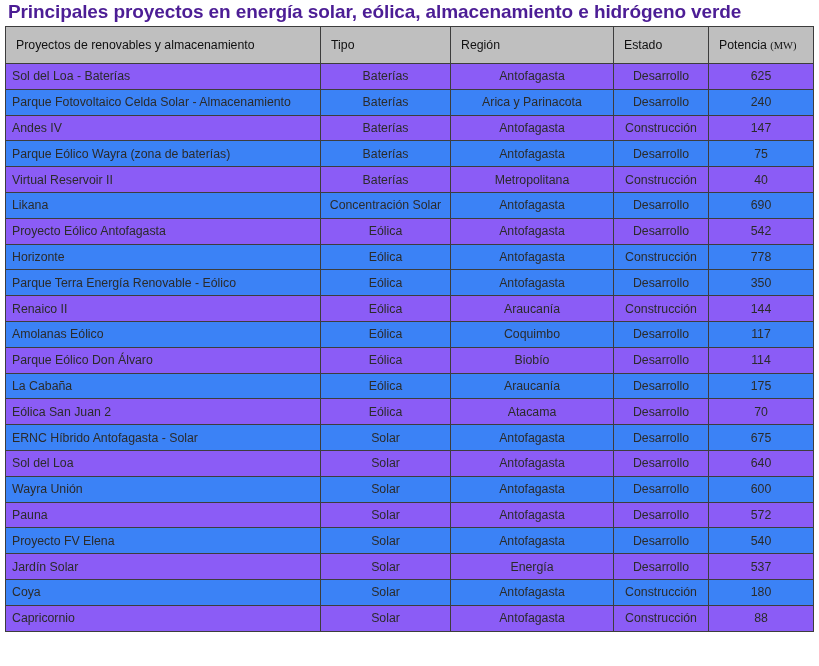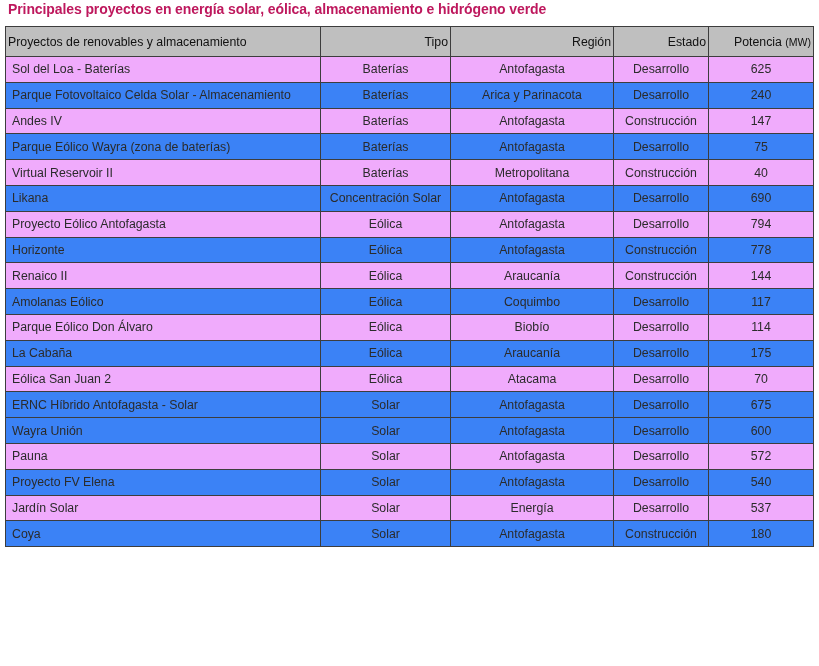--- a/index.html
+++ b/index.html
@@ -17,23 +17,23 @@
   .page {
     position: relative;
     width: 819px;
     height: 666px;
     box-sizing: border-box;
   }
   .doc-title {
     position: absolute;
     left: 8px;
     top: 1px;
-    font-size: 14px;
+    font-size: 19px;
     font-weight: bold;
-    color: #be185d;
+    color: #4c1d95;
     letter-spacing: -0.1px;
     white-space: nowrap;
   }
   .table-wrap {
     position: absolute;
     left: 5px;
     top: 26px;
     width: 808px;
   }
   table.data-table {
@@ -44,50 +44,50 @@
   }
   table.data-table col.c-name   { width: 315px; }
   table.data-table col.c-type   { width: 130px; }
   table.data-table col.c-region { width: 163px; }
   table.data-table col.c-state  { width: 95px; }
   table.data-table col.c-power  { width: 105px; }
 
   table.data-table th {
     background: #bfbfbf;
     border: 1px solid #3d3d3d;
-    height: 30px;
+    height: 37px;
     font-size: 12.3px;
     font-weight: normal;
     color: #111111;
-    padding: 0 2px;
+    padding: 0 10px;
     box-sizing: border-box;
     white-space: nowrap;
     overflow: hidden;
   }
   th.th-name { text-align: left; }
-  th.th-type, th.th-region, th.th-state, th.th-power { text-align: right; }
-  th .unit { font-size: 10.5px; }
+  th.th-type, th.th-region, th.th-state, th.th-power { text-align: left; }
+  th .unit { font-size: 10.5px; font-family: Liberation Serif, serif; }
 
   table.data-table td {
     border: 1px solid #3d3d3d;
     height: 25.8px;
     font-size: 12.3px;
     color: #2b2b2b;
     padding: 0 6px;
     box-sizing: border-box;
     white-space: nowrap;
     overflow: hidden;
   }
   td.cell-name   { text-align: left; }
   td.cell-type,
   td.cell-region,
   td.cell-state,
   td.cell-power  { text-align: center; }
 
-  tbody tr.row-odd  td { background: #f0abfc; }
+  tbody tr.row-odd  td { background: #8b5cf6; }
   tbody tr.row-even td { background: #3b82f6; }
 </style>
 </head>
 <body>
 
 <div class="page">
 
   <div class="doc-title">Principales proyectos en energía solar, eólica, almacenamiento e hidrógeno verde</div>
 
   <div class="table-wrap">
@@ -149,29 +149,36 @@
             <td class="cell-type">Concentración Solar</td>
             <td class="cell-region">Antofagasta</td>
             <td class="cell-state">Desarrollo</td>
             <td class="cell-power">690</td>
           </tr>
           <tr class="row-odd">
             <td class="cell-name">Proyecto Eólico Antofagasta</td>
             <td class="cell-type">Eólica</td>
             <td class="cell-region">Antofagasta</td>
             <td class="cell-state">Desarrollo</td>
-            <td class="cell-power">794</td>
+            <td class="cell-power">542</td>
           </tr>
           <tr class="row-even">
             <td class="cell-name">Horizonte</td>
             <td class="cell-type">Eólica</td>
             <td class="cell-region">Antofagasta</td>
             <td class="cell-state">Construcción</td>
             <td class="cell-power">778</td>
           </tr>
+          <tr class="row-even">
+            <td class="cell-name">Parque Terra Energía Renovable - Eólico</td>
+            <td class="cell-type">Eólica</td>
+            <td class="cell-region">Antofagasta</td>
+            <td class="cell-state">Desarrollo</td>
+            <td class="cell-power">350</td>
+          </tr>
           <tr class="row-odd">
             <td class="cell-name">Renaico II</td>
             <td class="cell-type">Eólica</td>
             <td class="cell-region">Araucanía</td>
             <td class="cell-state">Construcción</td>
             <td class="cell-power">144</td>
           </tr>
           <tr class="row-even">
             <td class="cell-name">Amolanas Eólico</td>
             <td class="cell-type">Eólica</td>
@@ -200,20 +207,27 @@
             <td class="cell-state">Desarrollo</td>
             <td class="cell-power">70</td>
           </tr>
           <tr class="row-even">
             <td class="cell-name">ERNC Híbrido Antofagasta - Solar</td>
             <td class="cell-type">Solar</td>
             <td class="cell-region">Antofagasta</td>
             <td class="cell-state">Desarrollo</td>
             <td class="cell-power">675</td>
           </tr>
+          <tr class="row-odd">
+            <td class="cell-name">Sol del Loa</td>
+            <td class="cell-type">Solar</td>
+            <td class="cell-region">Antofagasta</td>
+            <td class="cell-state">Desarrollo</td>
+            <td class="cell-power">640</td>
+          </tr>
           <tr class="row-even">
             <td class="cell-name">Wayra Unión</td>
             <td class="cell-type">Solar</td>
             <td class="cell-region">Antofagasta</td>
             <td class="cell-state">Desarrollo</td>
             <td class="cell-power">600</td>
           </tr>
           <tr class="row-odd">
             <td class="cell-name">Pauna</td>
             <td class="cell-type">Solar</td>
@@ -234,18 +248,25 @@
             <td class="cell-region">Energía</td>
             <td class="cell-state">Desarrollo</td>
             <td class="cell-power">537</td>
           </tr>
           <tr class="row-even">
             <td class="cell-name">Coya</td>
             <td class="cell-type">Solar</td>
             <td class="cell-region">Antofagasta</td>
             <td class="cell-state">Construcción</td>
             <td class="cell-power">180</td>
+          </tr>
+          <tr class="row-odd">
+            <td class="cell-name">Capricornio</td>
+            <td class="cell-type">Solar</td>
+            <td class="cell-region">Antofagasta</td>
+            <td class="cell-state">Construcción</td>
+            <td class="cell-power">88</td>
           </tr>
         </tbody>
     </table>
   </div>
 
 </div>
 
 </body></html>

